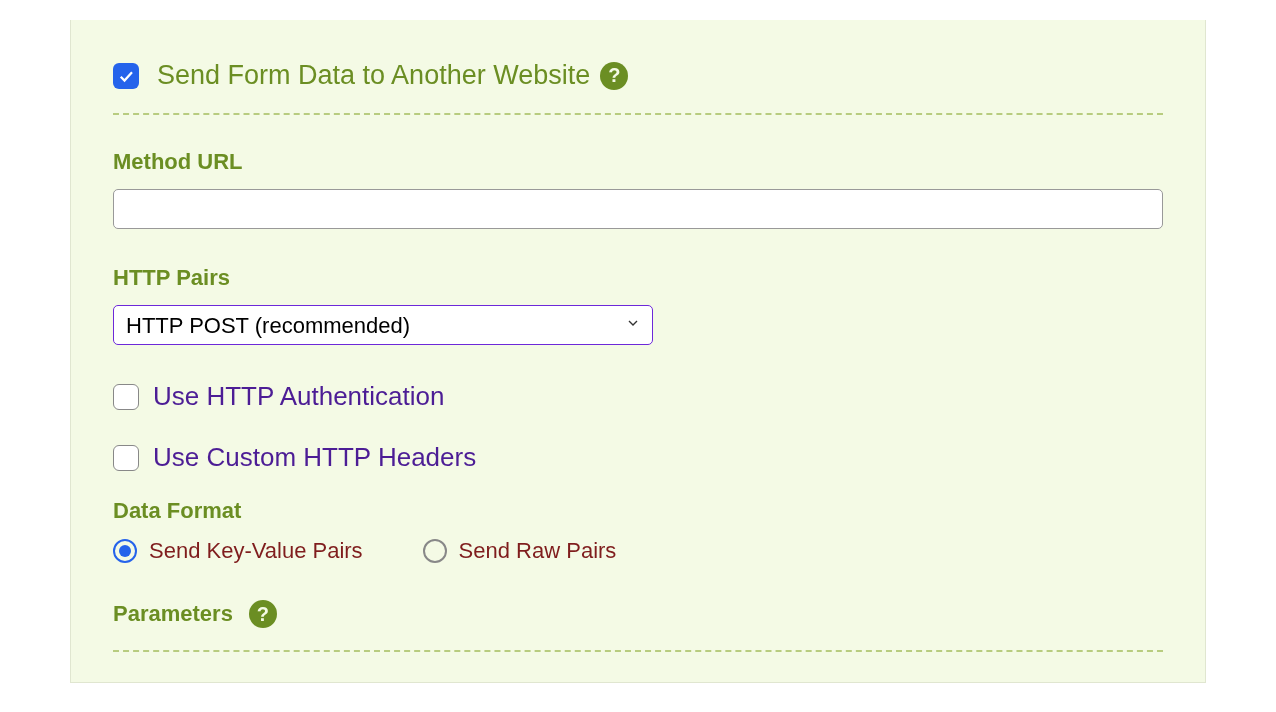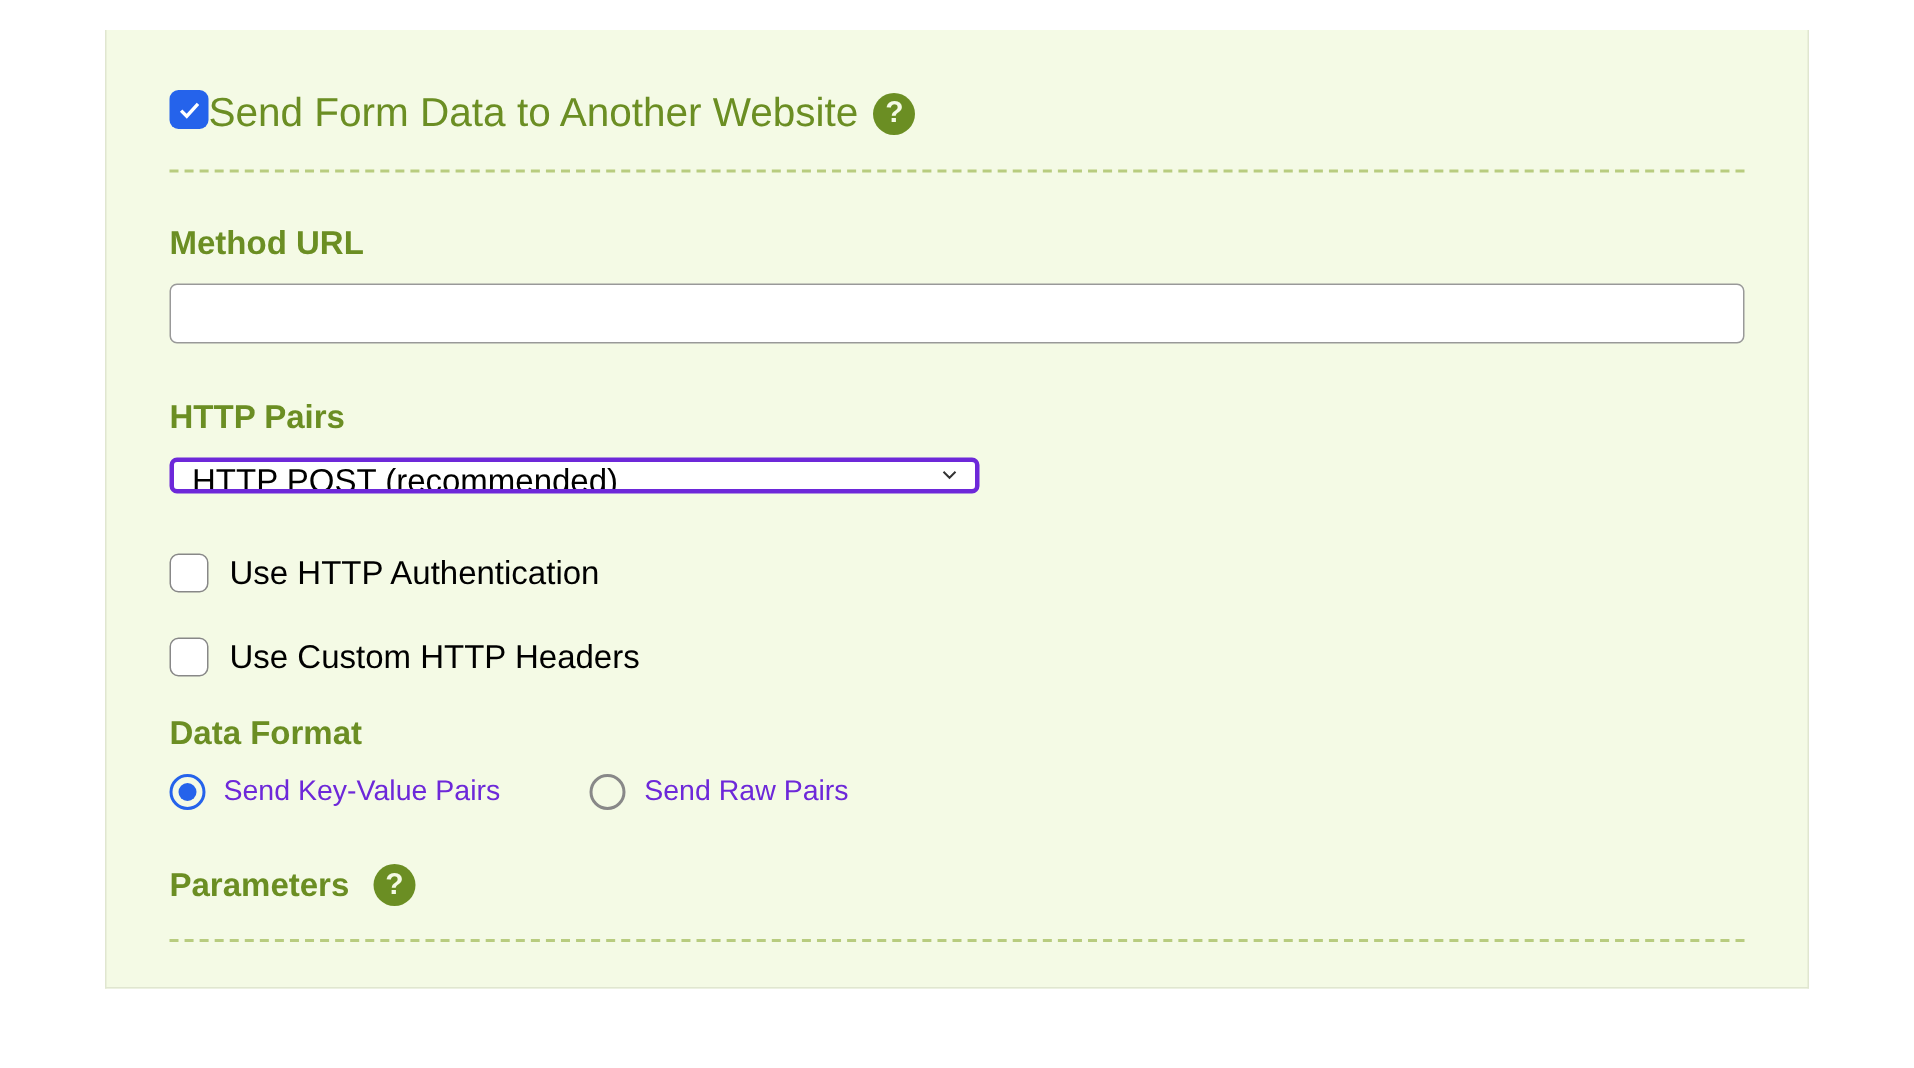--- a/index.html
+++ b/index.html
@@ -13,20 +13,22 @@
       padding: 20px 70px;
     }
     .panel {
       background: #f4fae5;
       border: 1px solid #e0e6d0;
       border-top: none;
       padding: 40px 42px 20px 42px;
     }
     .header-row {
       display: flex;
+      align-items: center;
+      gap: 18px;
       margin-bottom: 22px;
     }
     .header-checkbox {
       width: 26px;
       height: 26px;
       border-radius: 6px;
       background: #2563eb;
       display: flex;
       align-items: center;
       justify-content: center;
@@ -86,22 +88,22 @@
       font-size: 18px;
       margin-bottom: 36px;
     }
     .select-wrap {
       position: relative;
       width: 540px;
       margin-bottom: 36px;
     }
     .select-input {
       width: 100%;
-      height: 24px;
-      border: 3px solid #6d28d9;
+      height: 40px;
+      border: 1px solid #6d28d9;
       border-radius: 5px;
       background: #fff;
       padding: 0 48px 0 12px;
       font-size: 22px;
       appearance: none;
       -webkit-appearance: none;
       cursor: pointer;
     }
     .select-chevron {
       position: absolute;
@@ -126,22 +128,22 @@
     .small-checkbox {
       width: 26px;
       height: 26px;
       border: 1.5px solid #888;
       border-radius: 6px;
       background: #fff;
       cursor: pointer;
       flex-shrink: 0;
     }
     .check-label {
-      font-size: 22px;
-      color: #000000;
+      font-size: 26px;
+      color: #4c1d95;
     }
     .radio-row {
       display: flex;
       align-items: center;
       gap: 60px;
       margin-bottom: 36px;
       margin-top: 6px;
     }
     .radio-item {
       display: flex;
@@ -162,22 +164,22 @@
     .radio-outer.unchecked {
       border-color: #888;
     }
     .radio-inner {
       width: 12px;
       height: 12px;
       border-radius: 50%;
       background: #2563eb;
     }
     .radio-label {
-      font-size: 19px;
-      color: #6d28d9;
+      font-size: 22px;
+      color: #7f1d1d;
     }
   </style>
 </head>
 <body>
 
 <div class="panel">
 
   <div class="header-row">
     <div class="header-checkbox">
       <svg viewBox="0 0 24 24">

